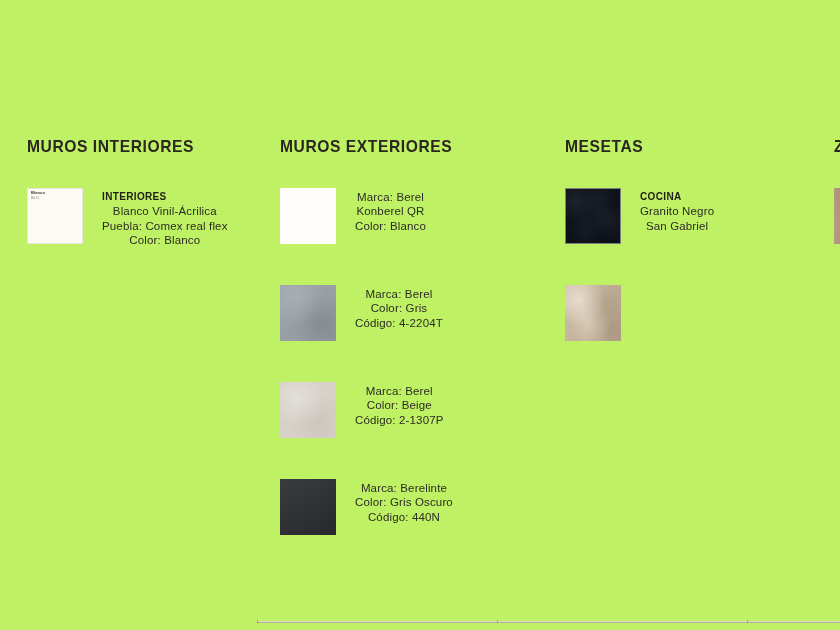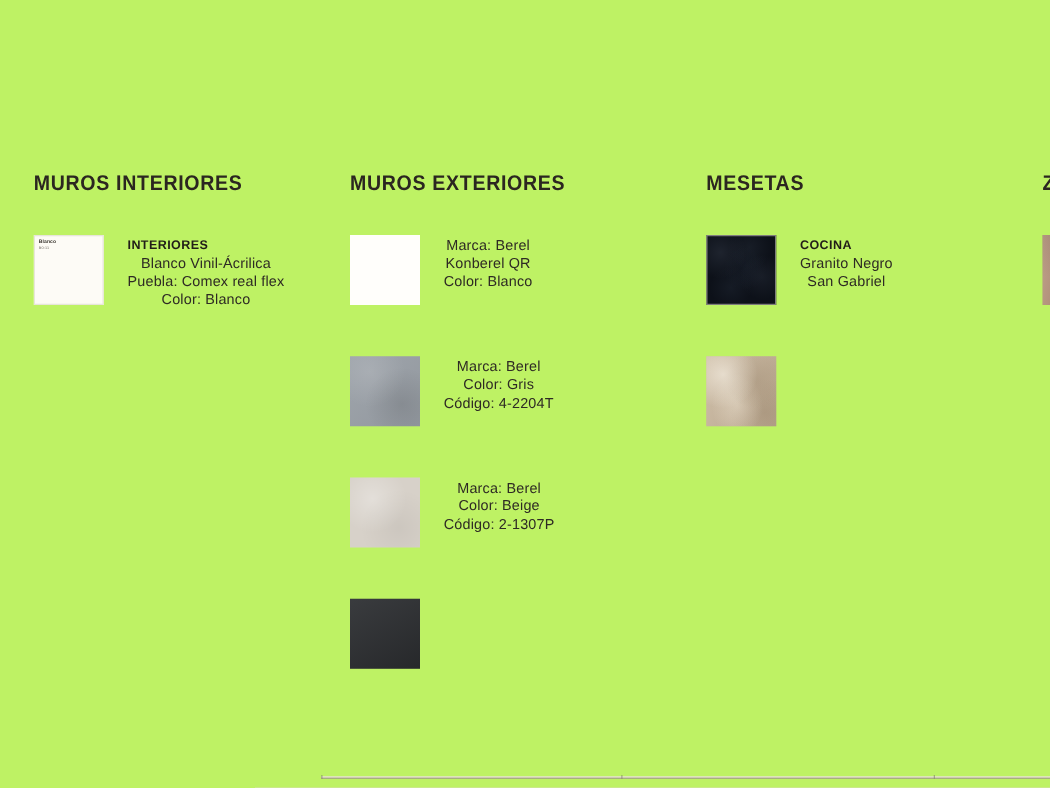--- a/index.html
+++ b/index.html
@@ -217,20 +217,25 @@
         <div class="entry">
           <div class="swatch sw-beige"></div>
           <div class="entry-text">
             <span class="entry-line">Marca: Berel</span>
             <span class="entry-line">Color: Beige</span>
             <span class="entry-line">Código: 2-1307P</span>
           </div>
         </div>
         <div class="entry">
           <div class="swatch sw-dark"></div>
+          <div class="entry-text">
+            <span class="entry-line">Marca: Berelinte</span>
+            <span class="entry-line">Color: Gris Oscuro</span>
+            <span class="entry-line">Código: 440N</span>
+          </div>
         </div>
       </div>
       <div class="column col-mesetas">
         <div class="col-heading">MESETAS</div>
         <div class="entry">
           <div class="swatch sw-granite"></div>
           <div class="entry-text">
             <span class="entry-title">COCINA</span>
             <span class="entry-line">Granito Negro</span>
             <span class="entry-line">San Gabriel</span>

